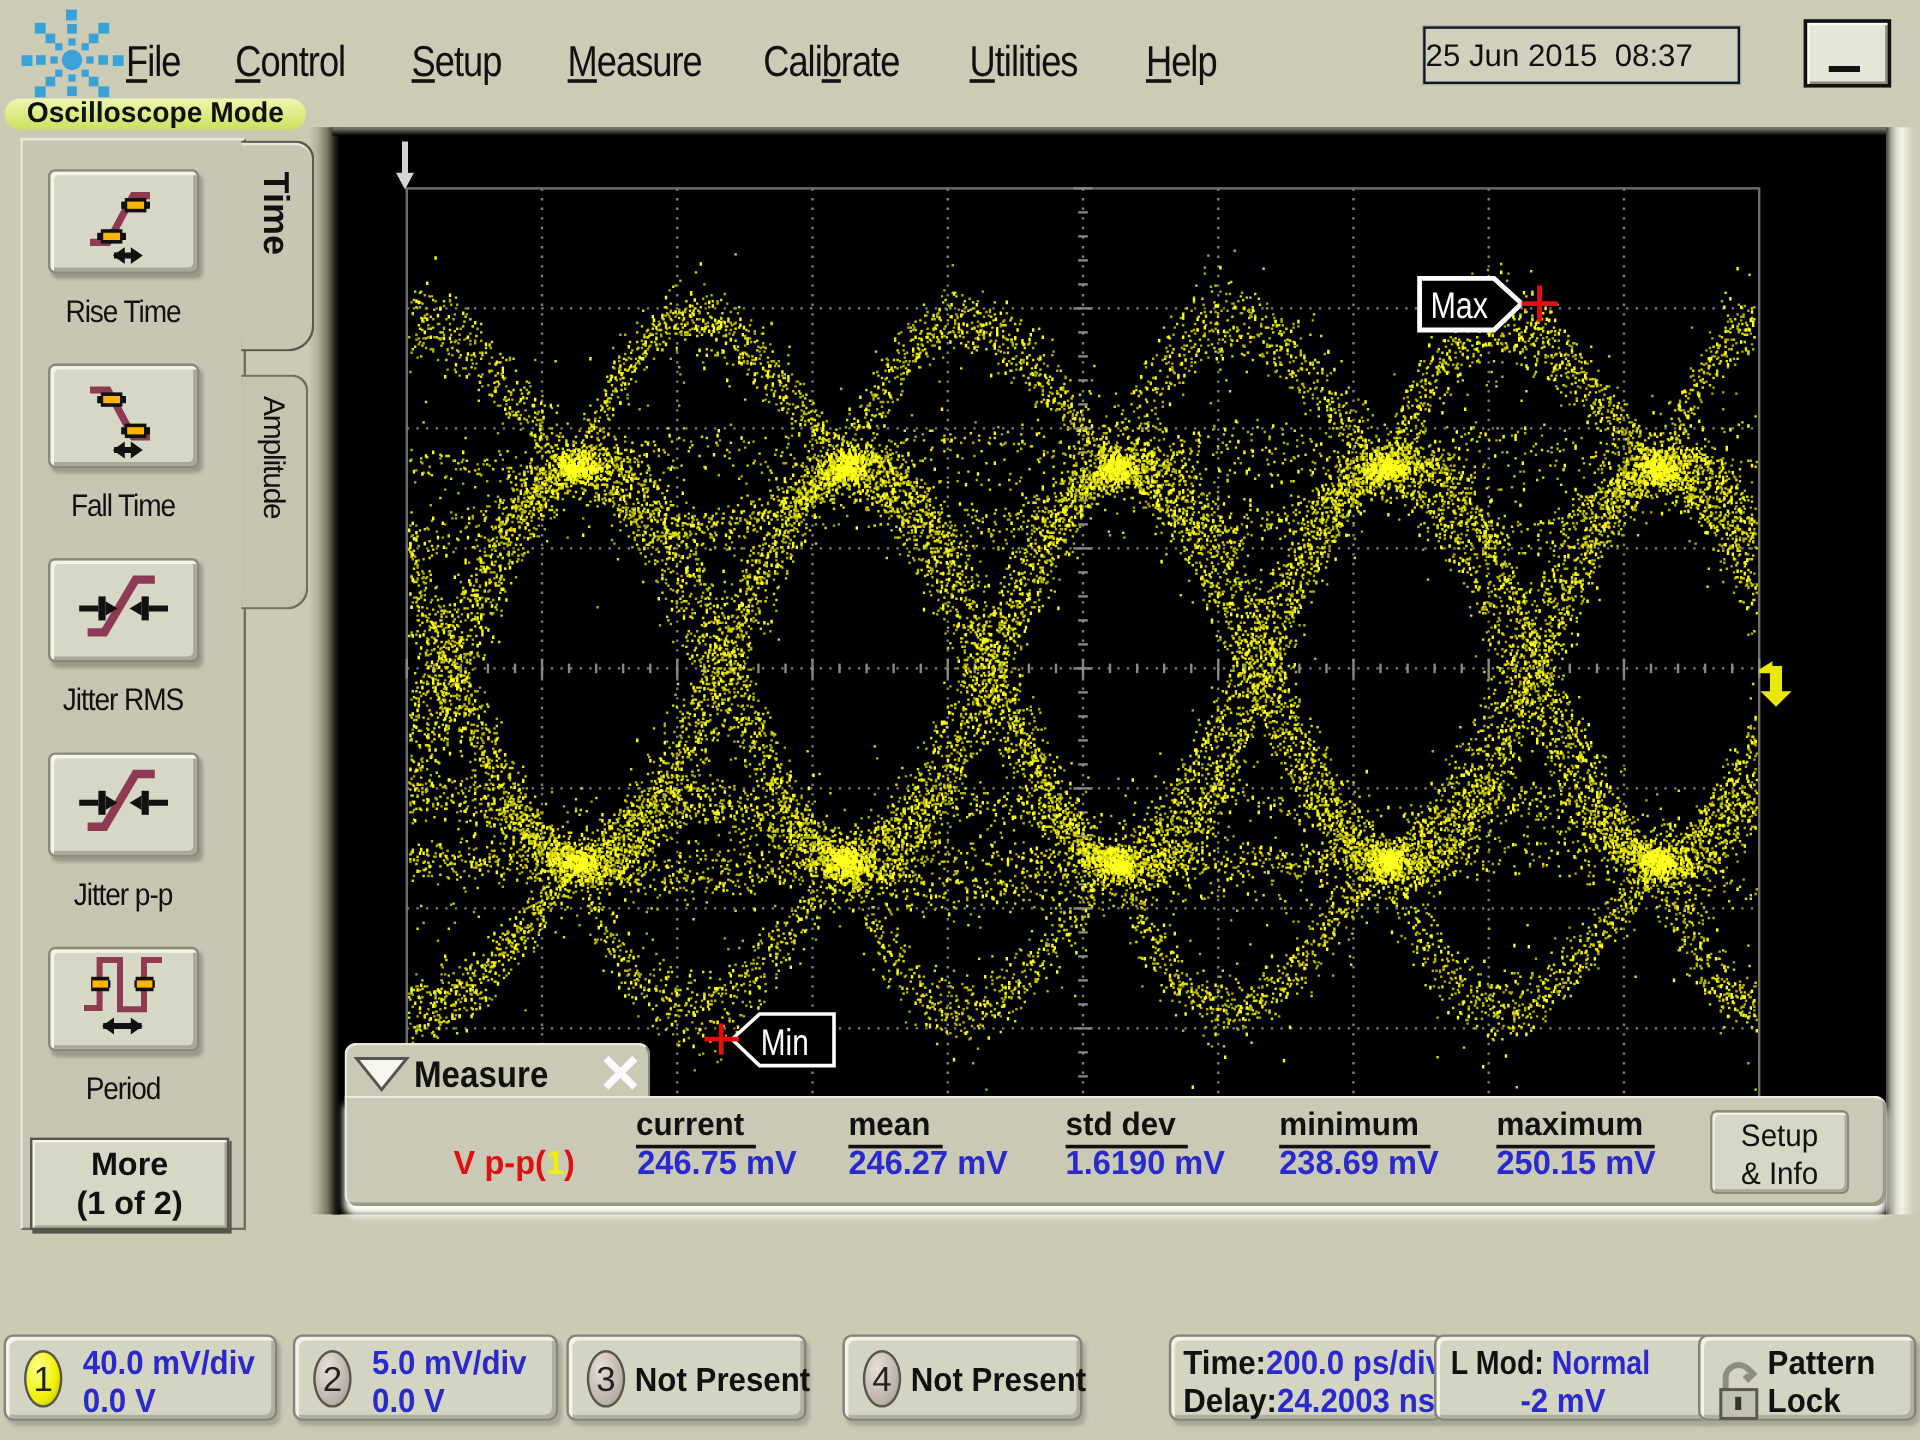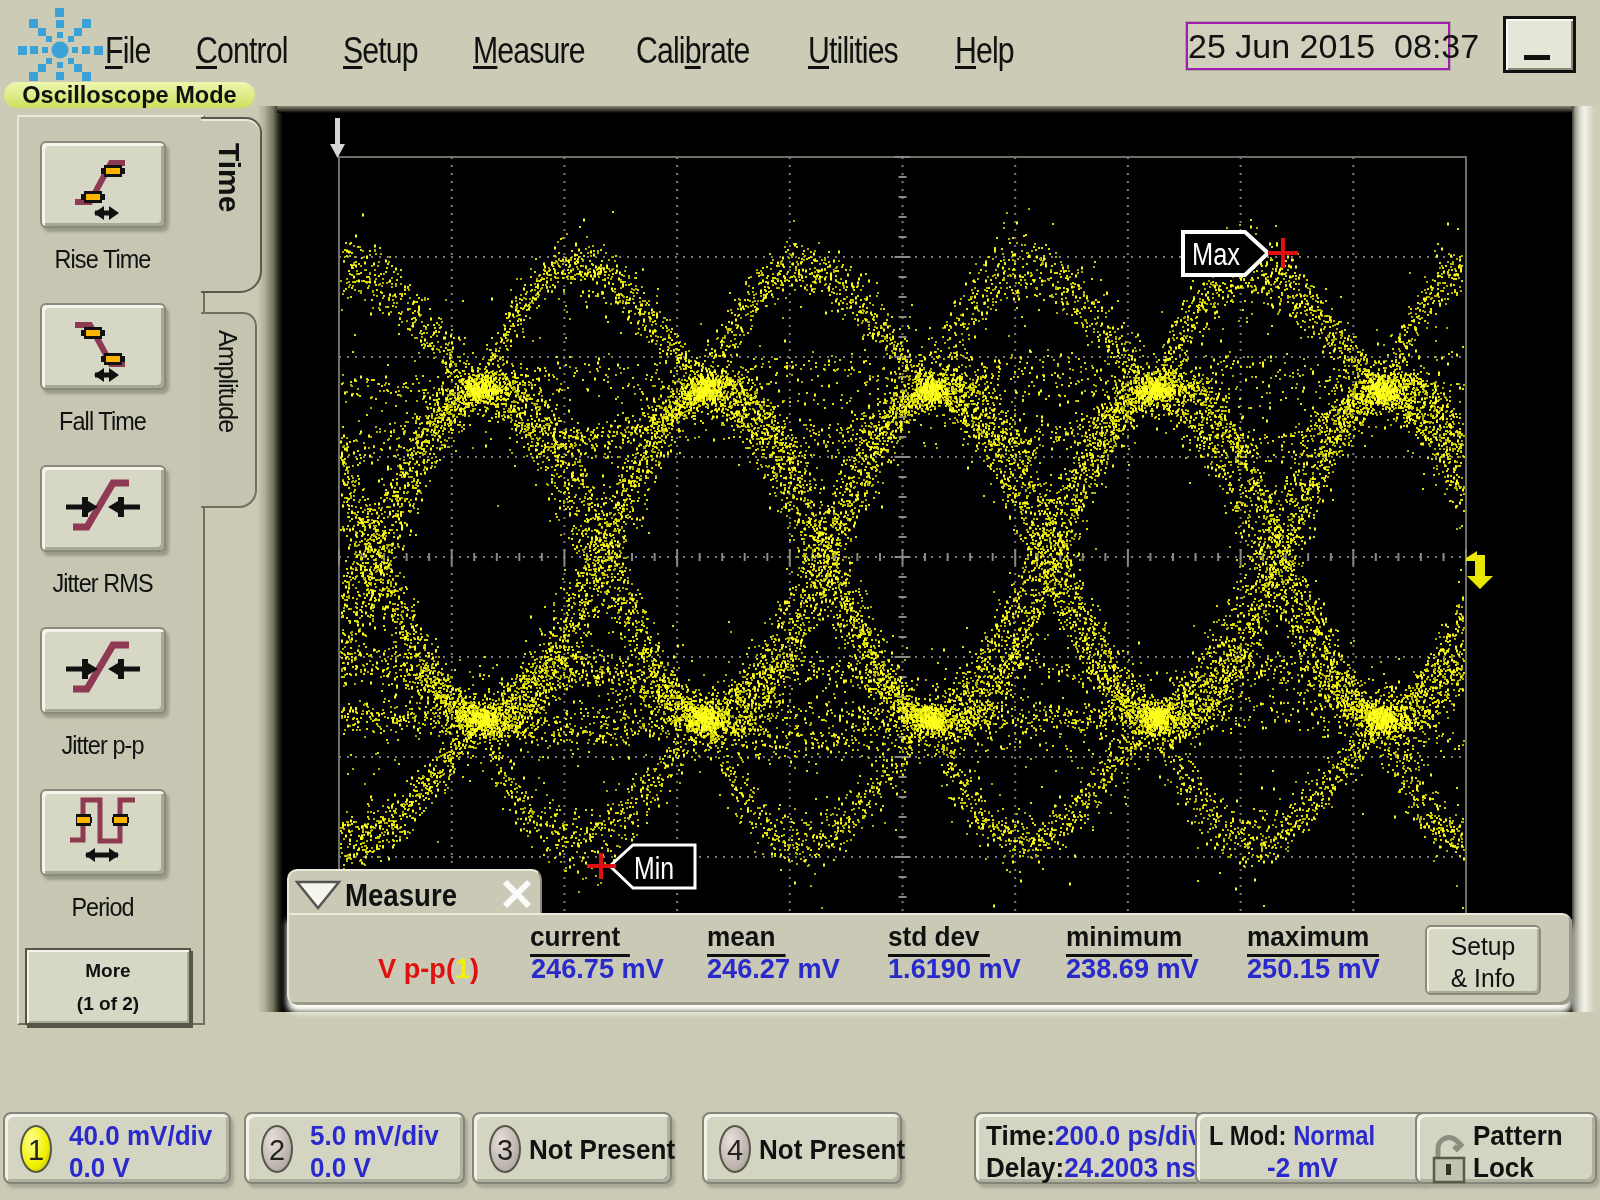--- a/index.html
+++ b/index.html
@@ -1,34 +1,34 @@
 <!DOCTYPE html>
 <html><head><meta charset="utf-8"><style>
 * { margin:0; padding:0; box-sizing:border-box; }
 html,body { width:1600px; height:1200px; overflow:hidden; }
 body { background:#cacab5; font-family:"Liberation Sans", sans-serif; position:relative; -webkit-font-smoothing:antialiased; }
 .abs { position:absolute; }
 u { text-decoration:underline; text-underline-offset:3px; }
 
 #menubar { left:0; top:0; width:1600px; height:106px; background:#cbcbb6; }
 .menuitem { position:absolute; top:30px; font-size:36px; color:#111; transform:scaleX(0.84); transform-origin:left; letter-spacing:-1px; }
-#datebox { position:absolute; left:1186px; top:22px; width:264px; height:48px; background:#d0d0bd; border:2px solid #a21caf; box-shadow:0 0 0 1px #a8a898; font-size:34px; color:#111; text-align:left; line-height:44px; white-space:nowrap; }
+#datebox { position:absolute; left:1186px; top:22px; width:264px; height:48px; background:#d0d0bd; border:2px solid #0f172a; box-shadow:0 0 0 1px #a8a898; font-size:26px; color:#111; text-align:left; line-height:44px; white-space:nowrap; }
 #minbtn { position:absolute; left:1503px; top:16px; width:73px; height:57px; background:#e6e6d8; border:3px solid #111; box-shadow:inset 2px 2px 0 #fafaf2, inset -2px -2px 0 #8a8a7a; }
 #minbtn div { position:absolute; left:18px; bottom:10px; width:26px; height:5px; background:#111; }
 #oscpill { position:absolute; left:4px; top:82px; width:256px; height:26px; border-radius:13px; background:linear-gradient(#eef7b0,#cde05e); font-size:24px; font-weight:700; color:#111; text-align:center; line-height:25px; transform:scaleX(0.98); transform-origin:left;}
 
 #sidepanel { left:17px; top:115px; width:188px; height:910px; background:#c6c6b2; border-top:2px solid #e8e8da; border-left:2px solid #e8e8da; border-right:2px solid #70705f; border-bottom:2px solid #70705f; }
 .tab { position:absolute; background:#c6c6b2; border:2px solid #70705f; border-left:none; }
 #tabtime { left:201px; top:117px; width:61px; height:176px; border-radius:0 16px 22px 0; border-color:#5a5a4c; box-shadow:inset 0 2px 0 #e8e8da; border-left:none; }
 #tabtime span { position:absolute; left:11px; top:24px; font-size:30px; font-weight:700; color:#111; writing-mode:vertical-rl; }
 #tabamp { left:201px; top:312px; width:56px; height:196px; border-radius:0 14px 18px 0; background:#c4c4b0; border-left:none; }
 #tabamp span { position:absolute; left:12px; top:16px; font-size:25px; color:#111; writing-mode:vertical-rl; letter-spacing:-1px;}
 .sbtn { position:absolute; left:40px; width:126px; height:87px; background:#d7d7c5; border-radius:6px; border:2px solid #8a8a7a; box-shadow:inset 3px 3px 0 #f4f4ea, inset -3px -3px 0 #a8a896, 3px 4px 3px #9a9a88; }
 .slbl { position:absolute; left:0px; width:205px; text-align:center; font-size:26px; color:#111; transform:scaleX(0.9); letter-spacing:-1px;}
-#morebtn { position:absolute; left:25px; top:948px; width:166px; height:77px; background:#d7d7c5; border:2px solid #55554a; box-shadow:inset 2px 2px 0 #f4f4ea, inset -2px -2px 0 #a8a896, 2px 3px 0 #55554a; text-align:center; font-weight:700; font-size:19px; color:#111; padding-top:4px; line-height:33px; }
+#morebtn { position:absolute; left:25px; top:948px; width:166px; height:77px; background:#d7d7c5; border:2px solid #55554a; box-shadow:inset 2px 2px 0 #f4f4ea, inset -2px -2px 0 #a8a896, 2px 3px 0 #55554a; text-align:center; font-weight:700; font-size:27px; color:#111; padding-top:4px; line-height:33px; }
 
 #screen { left:277px; top:106px; width:1295px; height:906px; background:#000; }
 #scrL { left:257px; top:106px; width:26px; height:906px; background:linear-gradient(90deg,#cbcbb6 0%,#b0b09a 30%,#74745e 62%,#22221a 85%,#000 100%); }
 #scrT { left:277px; top:106px; width:1295px; height:7px; background:linear-gradient(#8a8a76,#000); }
 #scrR { left:1572px; top:106px; width:28px; height:906px; background:linear-gradient(90deg,#3c3c30 0%,#9c9c90 12%,#d8d8ca 28%,#f2f2e8 45%,#e2e2d2 60%,#cfcfba 78%,#cbcbb6 100%); }
 
 #meastab { left:287px; top:869px; width:255px; height:50px; background:#c9c9b5; border-radius:10px 10px 0 0; border-top:2px solid #ebebdd; border-left:2px solid #ebebdd; border-right:2px solid #8a8a7a; }
 #measpanel { left:287px; top:913px; width:1285px; height:92px; background:#c9c9b5; border-radius:0 10px 10px 10px; border-top:2px solid #ebebdd; border-left:2px solid #ebebdd; box-shadow:inset -3px -3px 0 #9a9a88, 0 8px 6px #fdfdf6; }
 .mhead { position:absolute; top:7px; font-size:27px; font-weight:700; color:#111; border-bottom:3px solid #111; padding-right:10px; padding-bottom:1px; transform:scaleX(0.97); transform-origin:left; }
 .mval { position:absolute; top:38px; font-size:28px; font-weight:700; color:#2a2acc; transform:scaleX(0.97); transform-origin:left; }

